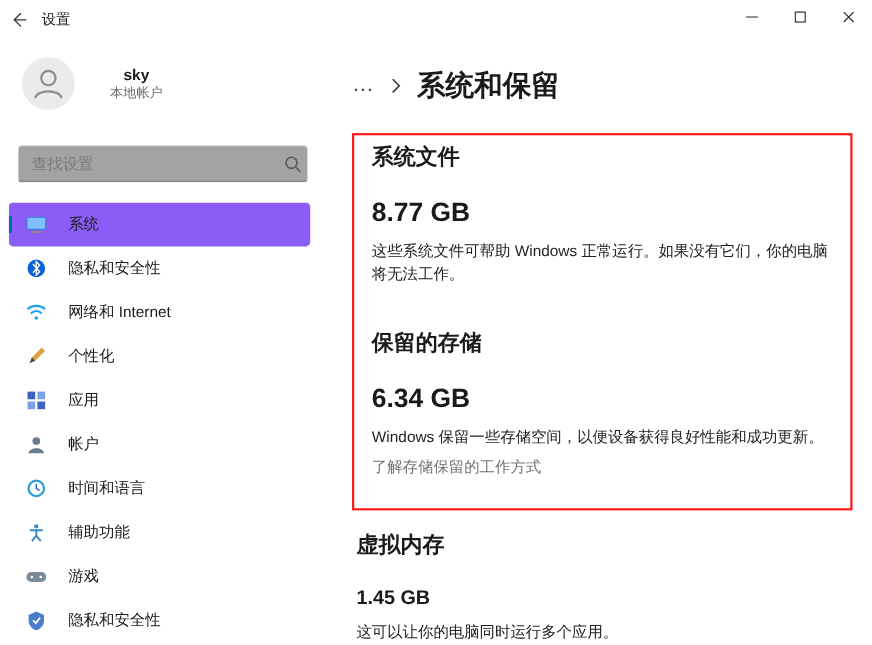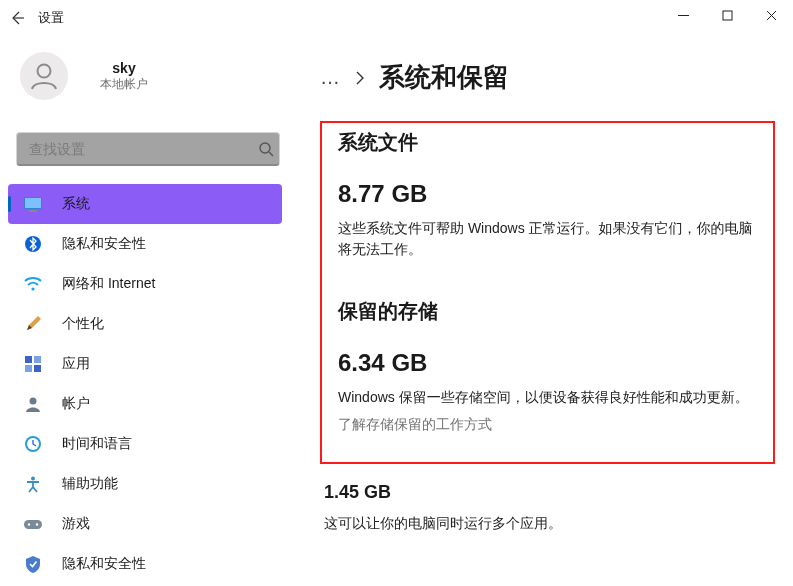--- a/index.html
+++ b/index.html
@@ -293,20 +293,21 @@
       <div class="section">
         <div class="sec-title">保留的存储</div>
         <div class="sec-value">6.34 GB</div>
         <div class="sec-desc">Windows 保留一些存储空间，以便设备获得良好性能和成功更新。</div>
         <a class="sec-link">了解存储保留的工作方式</a>
       </div>
     </div>
 
     <div class="outside">
       <div class="section" style="margin-top:18px;">
+        <div class="sec-title">虚拟内存</div>
         <div class="sec-value sm">1.45 GB</div>
         <div class="sec-desc">这可以让你的电脑同时运行多个应用。</div>
       </div>
 
     </div>
 
   </div>
 </div>
 
 </body></html>

